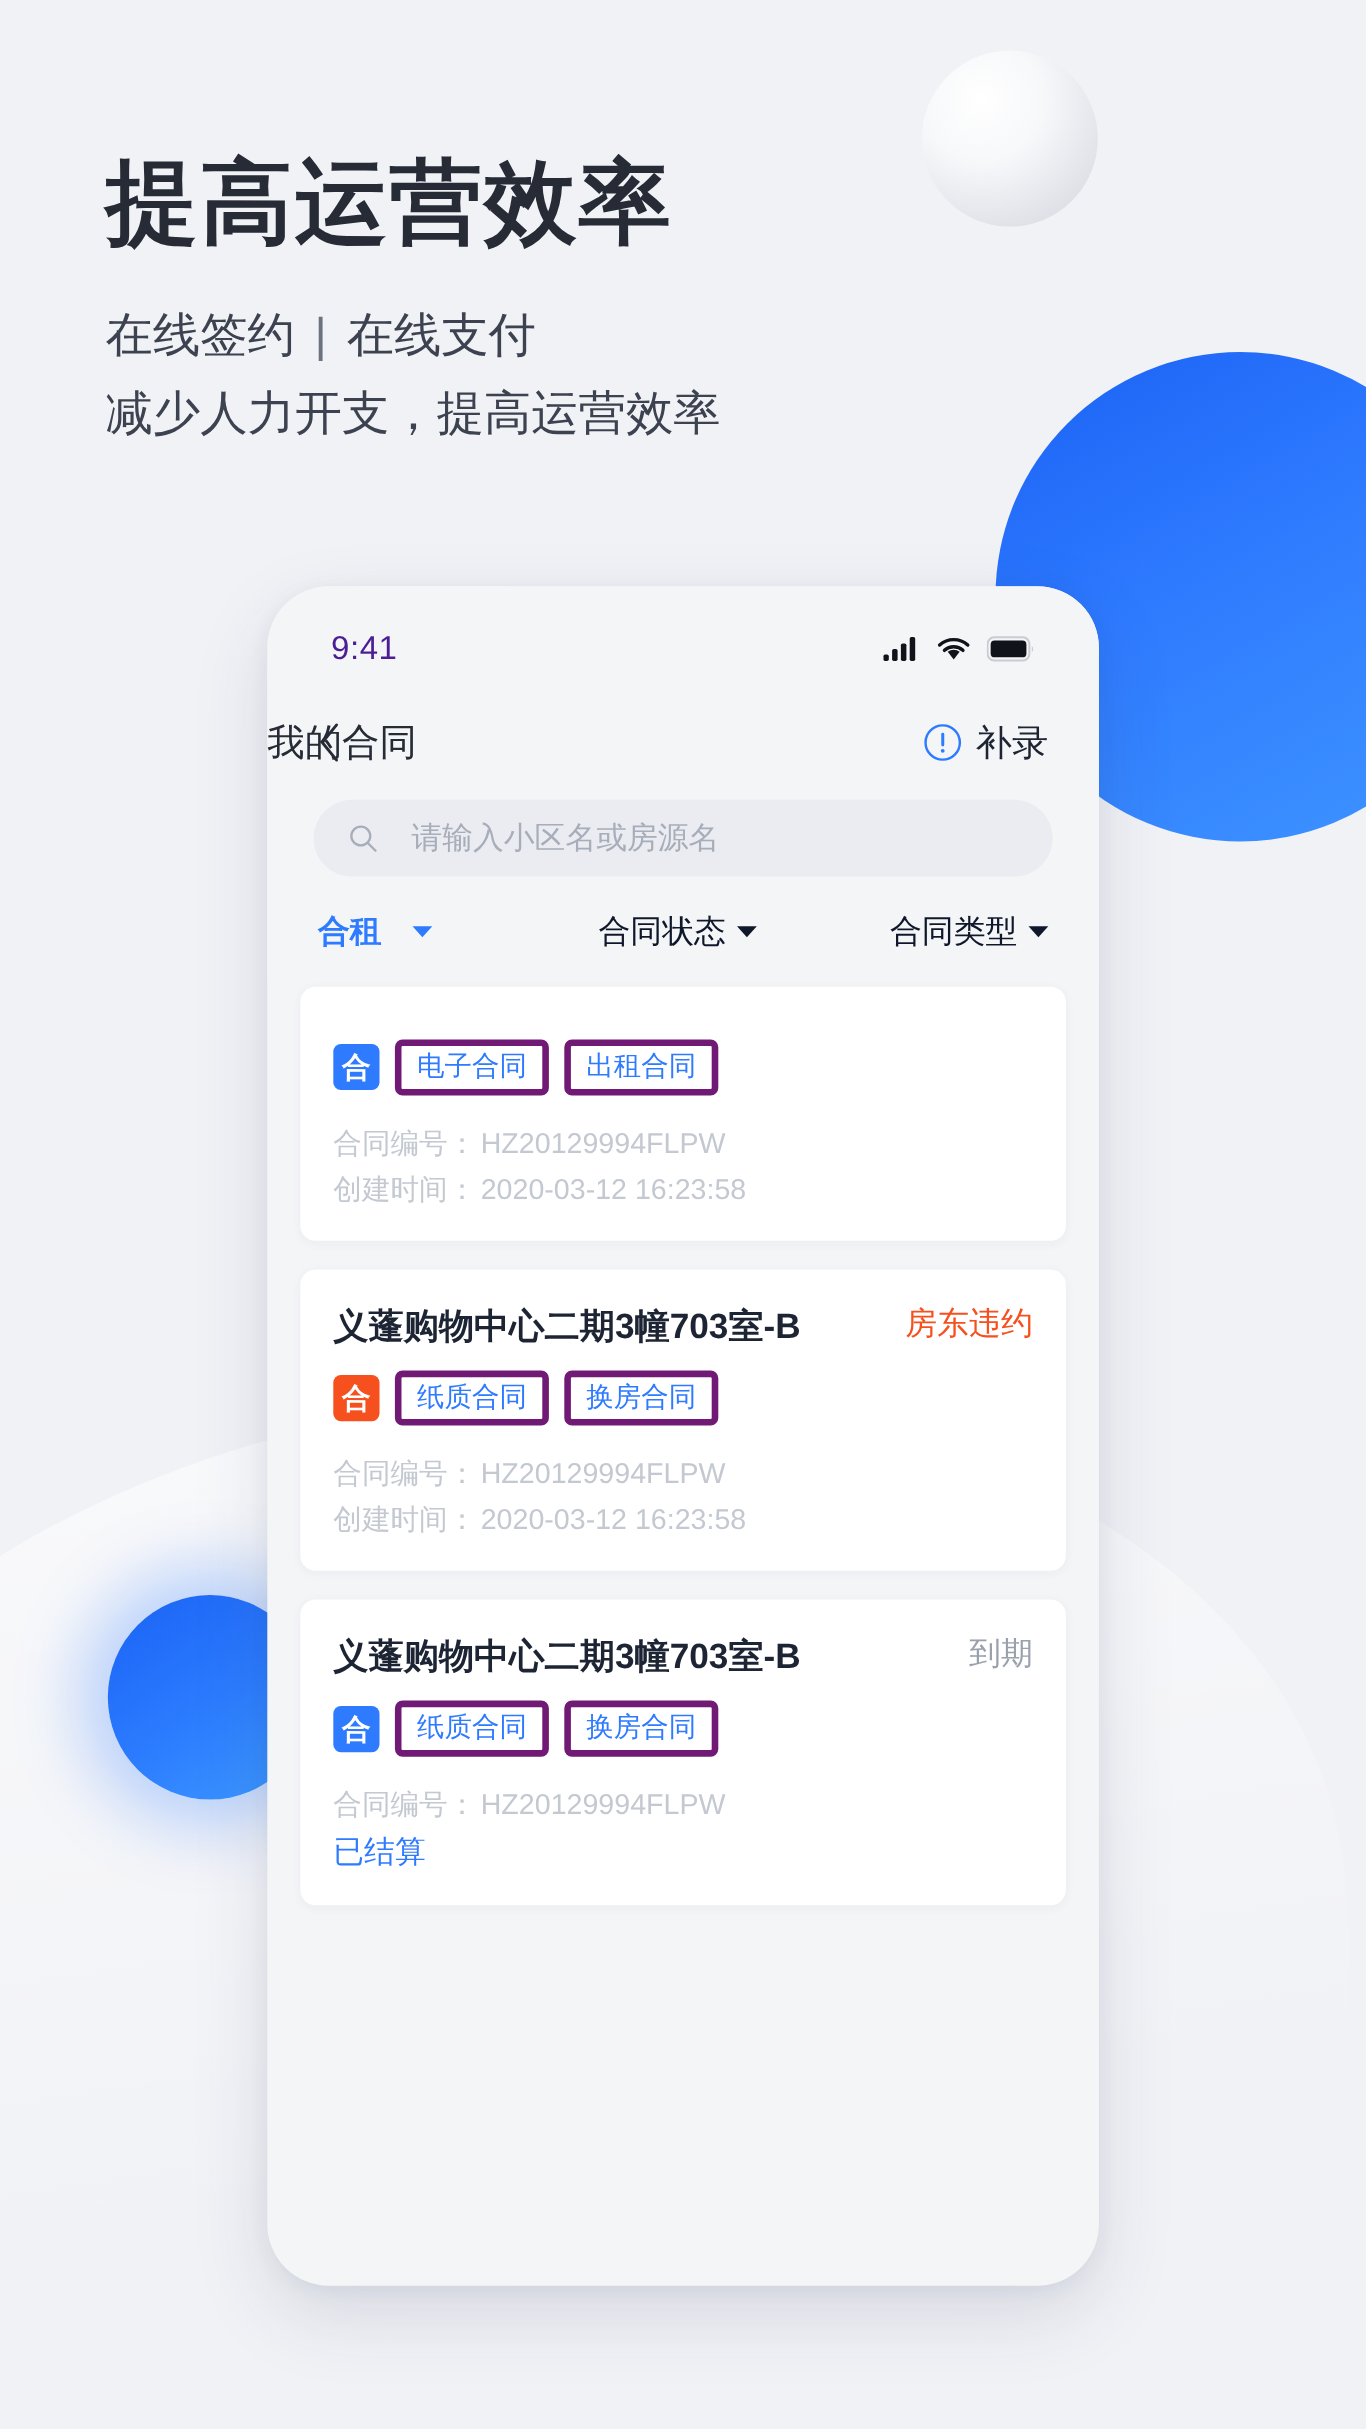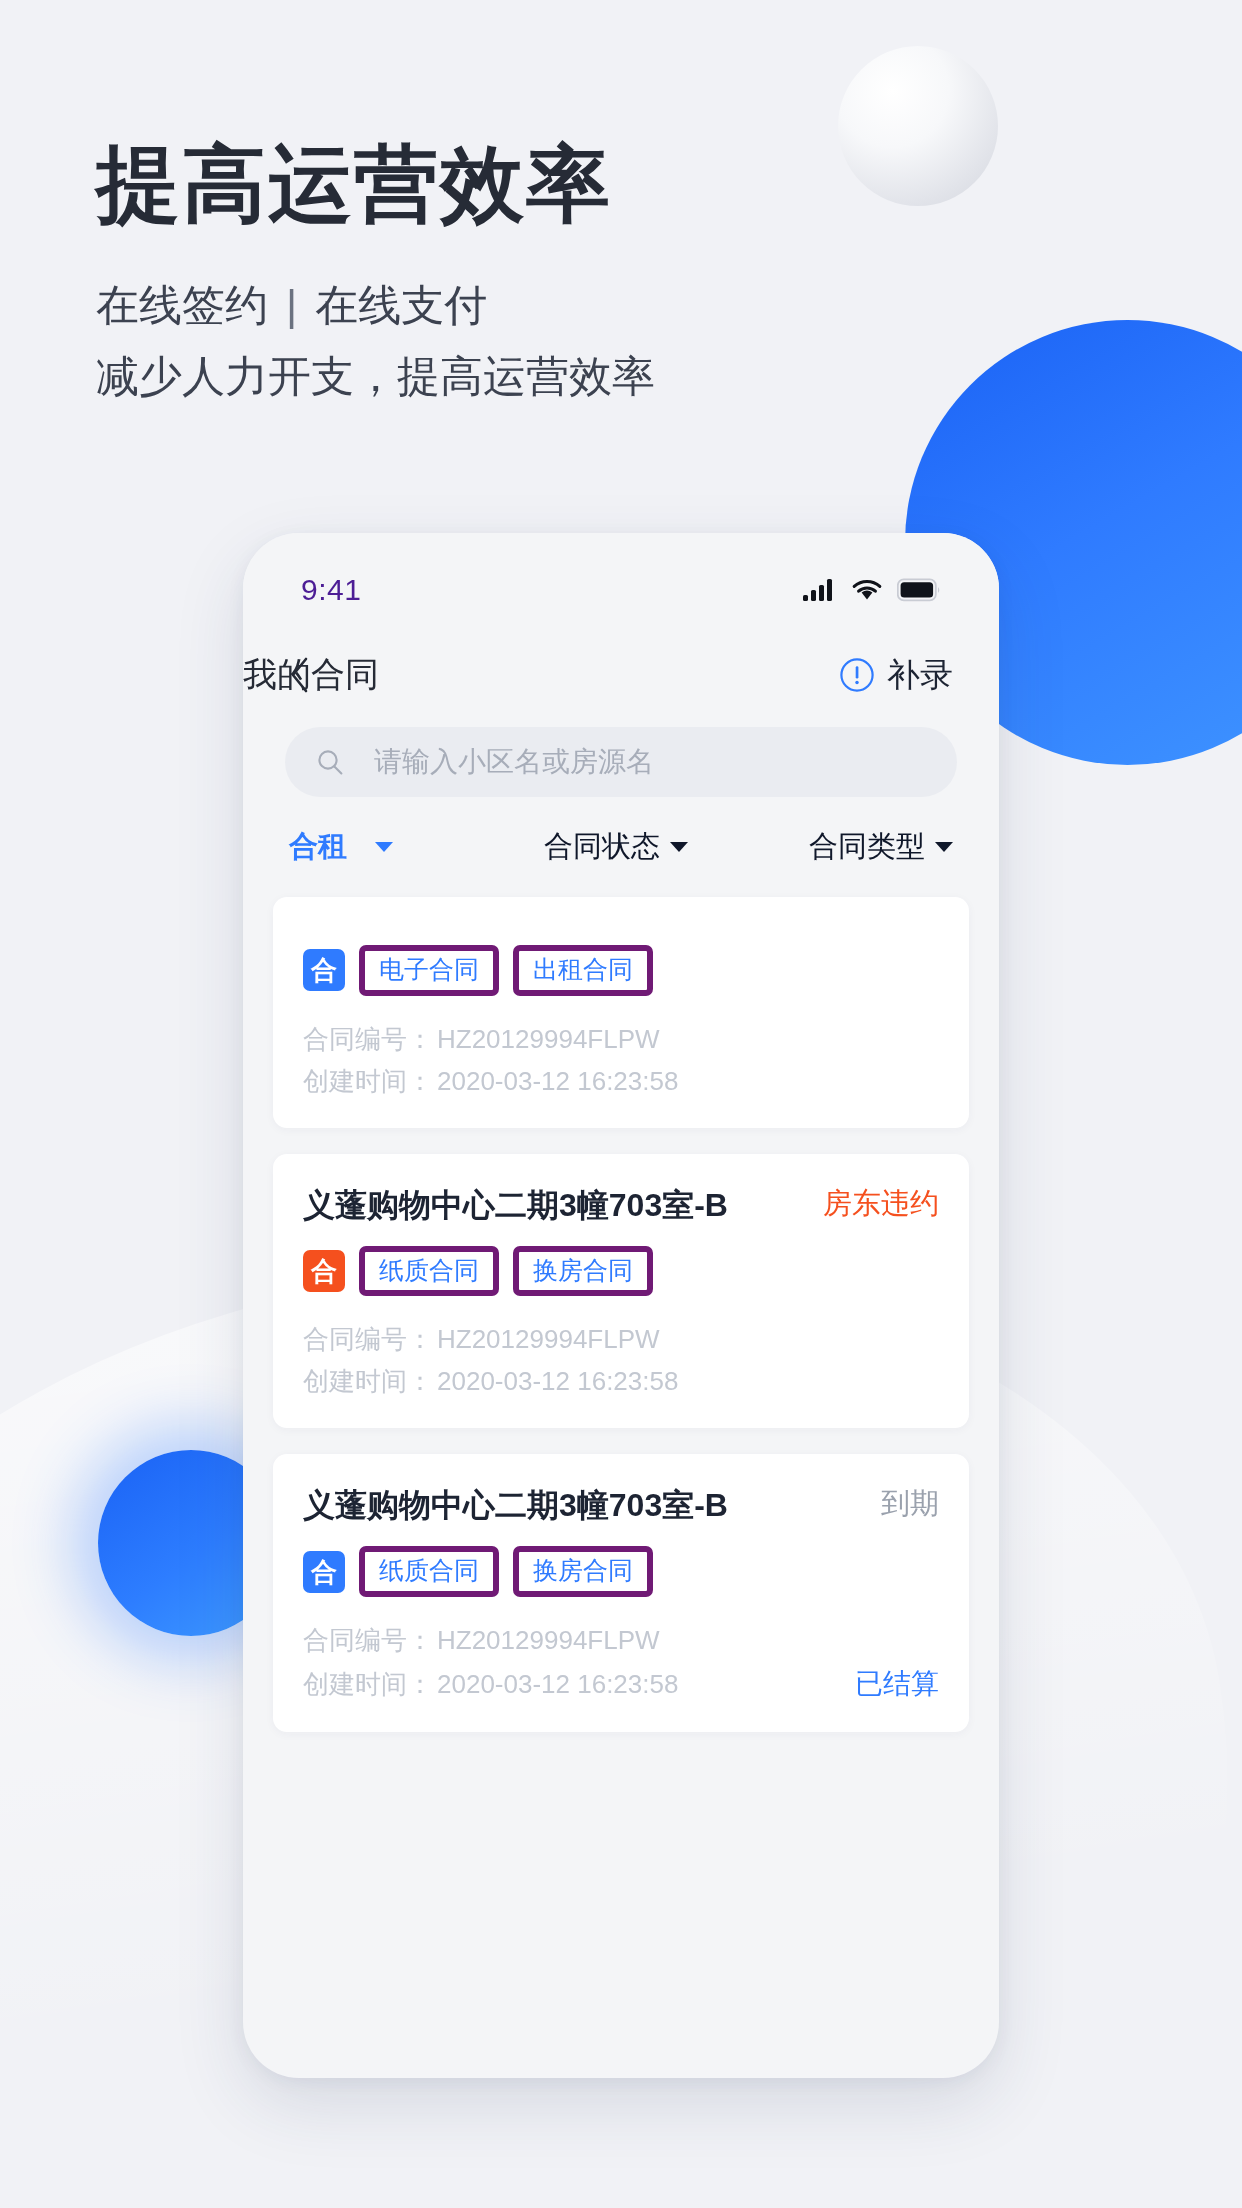--- a/index.html
+++ b/index.html
@@ -307,22 +307,19 @@
         <span class="badge blue">合</span>
         <span class="tag">纸质合同</span>
         <span class="tag">换房合同</span>
       </div>
       <div class="meta">
         <div class="meta-line">
           <span>合同编号：</span>
           <span class="mv">HZ20129994FLPW</span>
         </div>
         <div class="meta-line meta-row-flex">
-          <span>
-            <span>创建时间：</span><span class="mv">2020-03-12 16:23:58</span>
-          </span>
           <span class="card-link">已结算</span>
         </div>
       </div>
     </div>
 
   </div>
 </div>
 
 </body></html>

